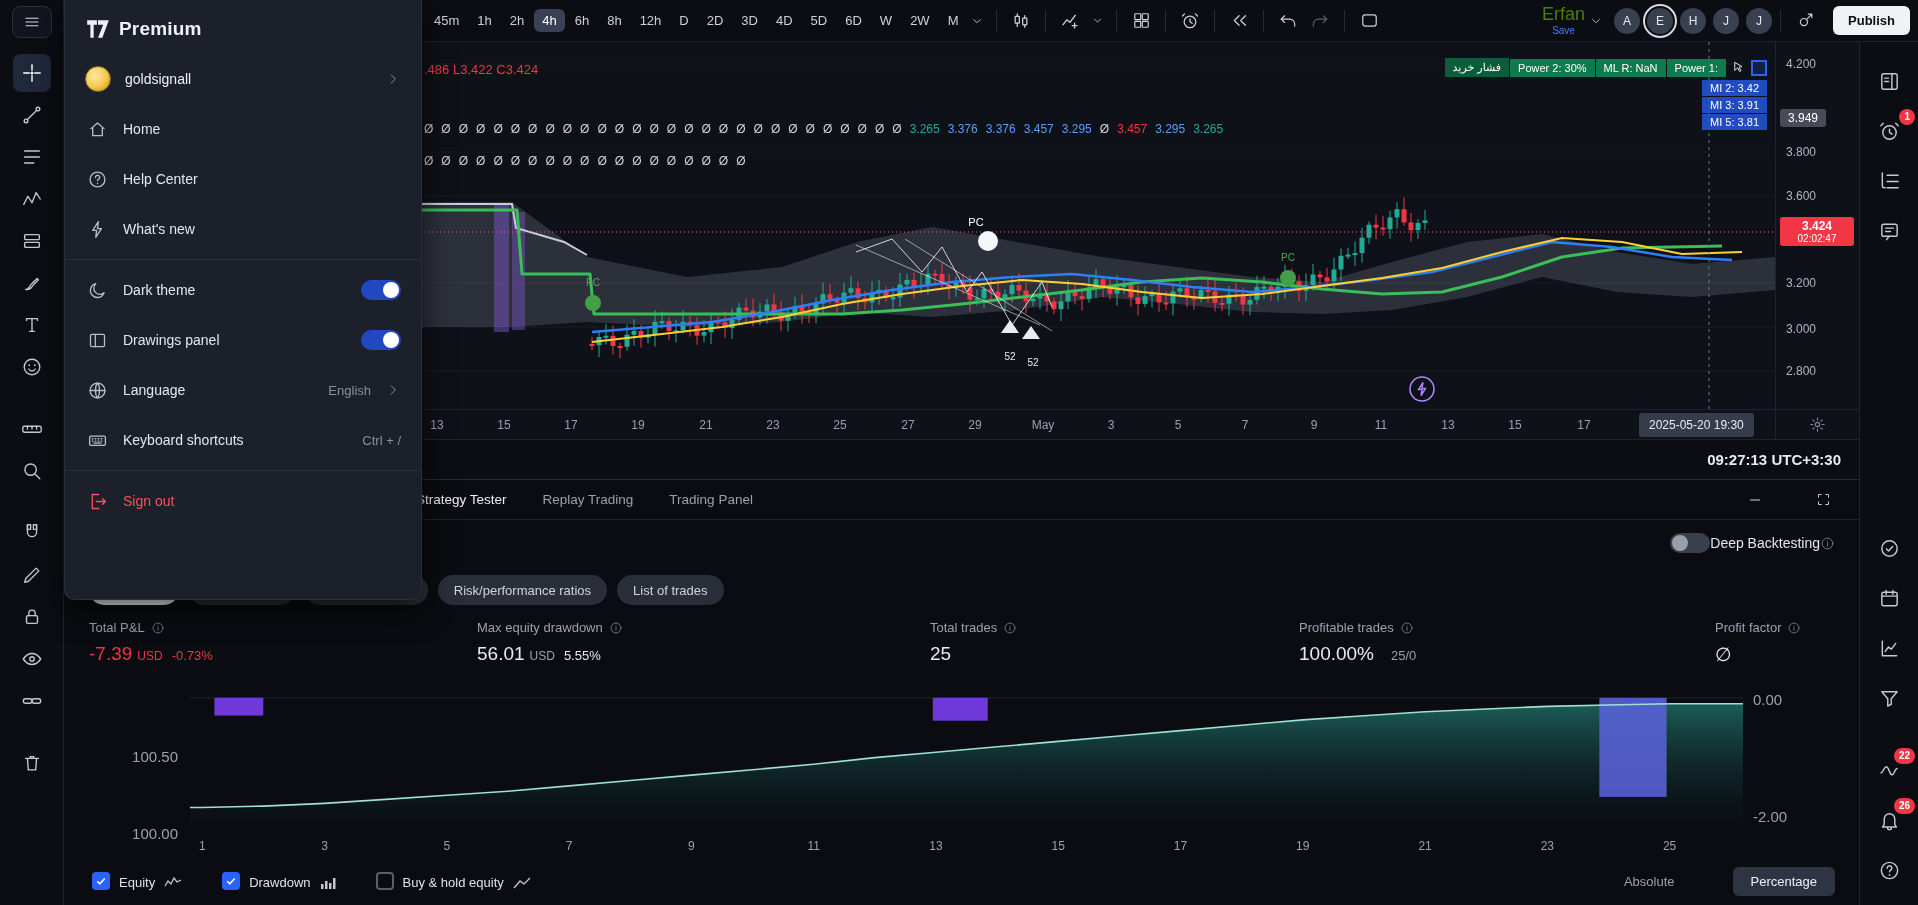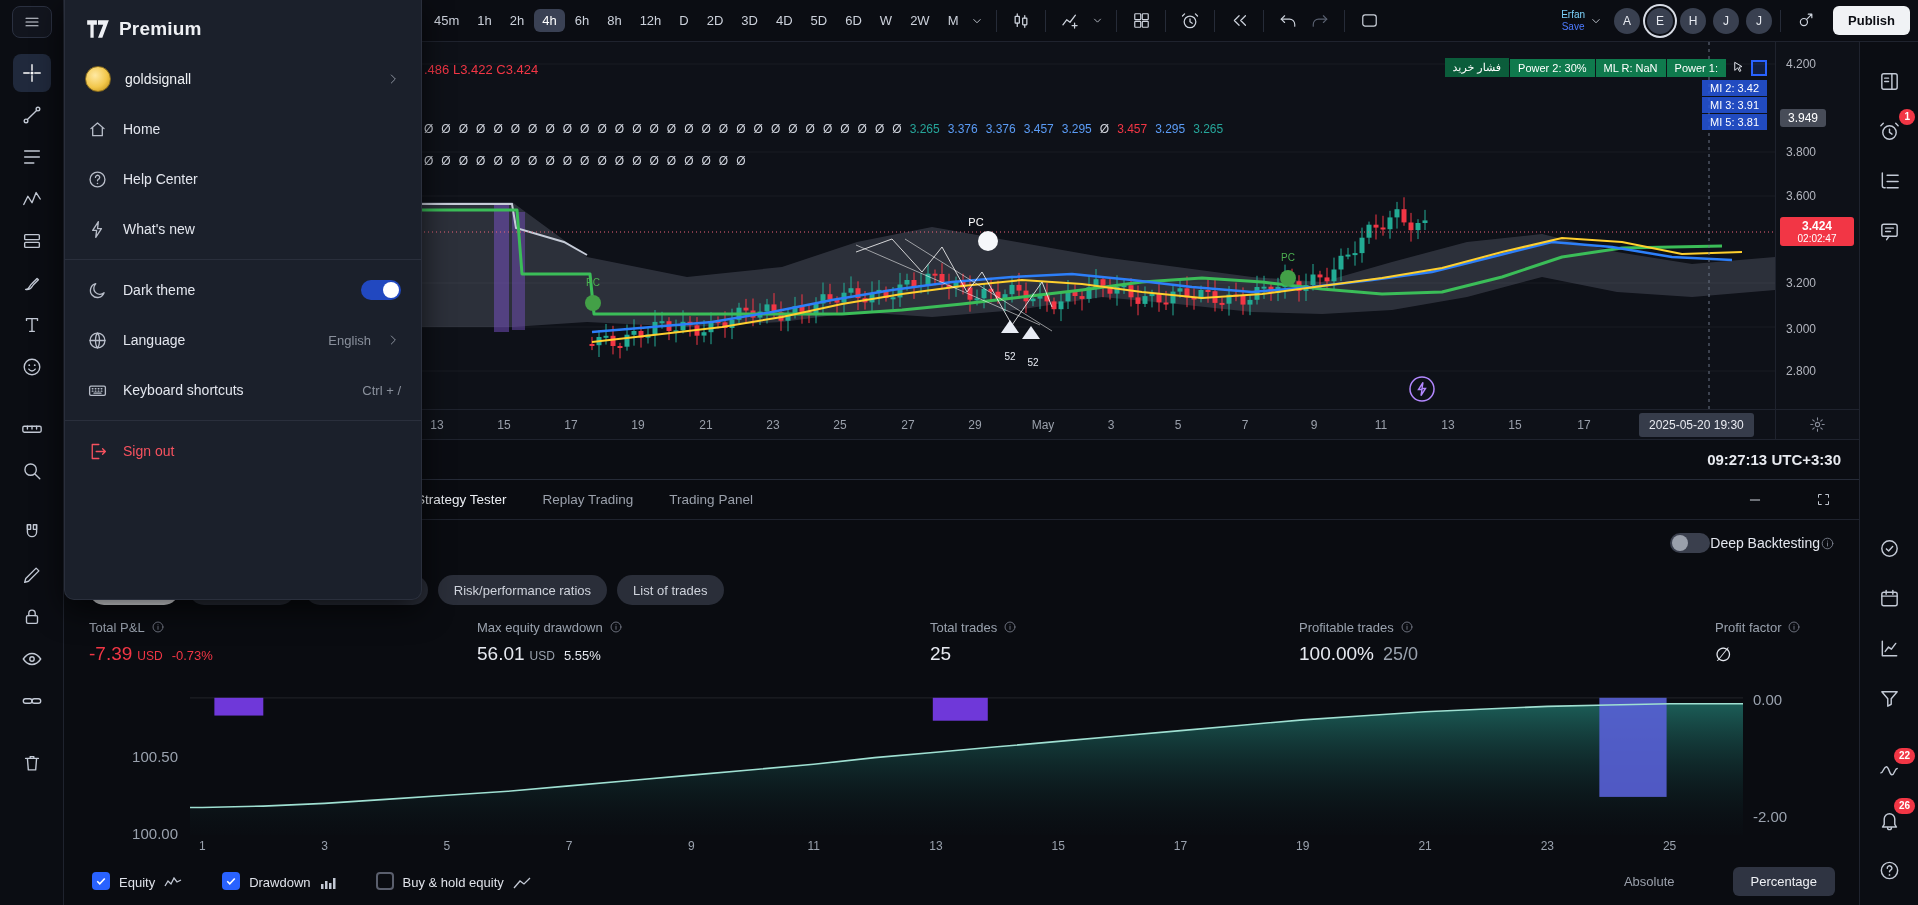--- a/index.html
+++ b/index.html
@@ -26,21 +26,21 @@
   #tf-group{display:flex;align-items:center;gap:2px}
   .tf{padding:4px 8px;border-radius:6px;font-size:13px;color:#ccd1db;cursor:pointer}
   .tf.active{background:#3a4154;color:#fff}
   .tb-btn{width:32px;height:32px;border-radius:6px;display:flex;align-items:center;justify-content:center;
     color:#ced3dd;cursor:pointer;flex:none}
   .tb-btn.sm{width:22px}
   .tb-btn.dim{color:#596070}
   .vsep{width:1px;height:22px;background:#262b38;margin:0 8px;flex:none}
   #user-cluster{margin-left:auto;display:flex;align-items:center}
   #user-stack{display:flex;flex-direction:column;align-items:center;line-height:1.15;cursor:pointer}
-  #user-name{font-size:10px;color:#7dd3fc}
+  #user-name{font-size:18px;color:#4d7c0f}
   #user-save{font-size:10px;color:#4e7bff}
   .av{width:26px;height:26px;border-radius:50%;background:#394050;color:#e6e9f0;font-size:12px;
     display:flex;align-items:center;justify-content:center;margin-left:7px;cursor:pointer;flex:none}
   .av.active{box-shadow:0 0 0 2px #0b0d13,0 0 0 4px #d7dbe4}
   #publish-btn{background:#f0f2f5;color:#0b0d13;font-weight:700;font-size:13px;padding:7px 15px;
     border-radius:6px;margin-left:12px;cursor:pointer}
 
   #content-row{flex:1;display:flex;min-height:0}
   #main-col{flex:1;display:flex;flex-direction:column;min-width:0}
 
@@ -94,25 +94,25 @@
   .toggle.off .knob{left:2px;background:#9aa0ab}
   .info{color:#787d8a;display:flex;align-items:center;cursor:pointer}
 
   #subtabs{height:48px;display:flex;align-items:center;gap:10px;padding-left:25px;flex:none}
   .subtab{height:30px;display:flex;align-items:center;padding:0 16px;border-radius:16px;background:#2a2e39;
     color:#cfd3dc;font-size:13px;cursor:pointer;white-space:nowrap}
   .subtab.active{background:#edeff3;color:#14161d;font-weight:bold}
 
   #stats-row{height:74px;display:flex;padding:6px 24px 0 25px;flex:none}
   .stat{display:flex;flex-direction:column}
-  .stat .label{font-size:13px;color:#9aa2ae;display:flex;gap:6px;align-items:flex-start}
+  .stat .label{font-size:13px;color:#9aa2ae;display:flex;gap:6px;align-items:flex-end}
   .stat .val{margin-top:8px;font-size:19px;color:#e6e9f0;display:flex;align-items:baseline;gap:5px}
   .stat .unit{font-size:12px;color:#9aa2ae}
   .stat .extra{font-size:13px;color:#e6e9f0;margin-left:4px}
-  .stat .extra-muted{font-size:18px;color:#9aa2ae;margin-left:4px}
+  .stat .extra-muted{font-size:13px;color:#9aa2ae;margin-left:12px}
   .stat.red .val,.stat.red .unit,.stat.red .extra{color:#f23645}
   .stat.c1{width:388px}.stat.c2{width:453px}.stat.c3{width:369px}.stat.c4{flex:1}
   .stat.right{margin-left:auto;width:120px}
 
   #eq-wrap{flex:1;display:flex;min-height:0}
   #eq-left,#eq-right{position:relative;flex:none;font-size:15px;color:#9aa2ae}
   #eq-left{width:126px}
   #eq-right{width:116px}
   #eq-left .yl{position:absolute;right:12px;transform:translateY(-50%)}
   #eq-right .yl{position:absolute;left:10px;transform:translateY(-50%)}
@@ -1138,20 +1138,33 @@
           </span>
           <span>Dark theme</span>
           <span class="grow"></span>
           <div class="toggle on">
             <div class="knob"></div>
           </div>
         </div>
         <div class="menu-row">
           <span class="mic">
             <svg width="21" height="21" viewBox="0 0 24 24" fill="none" stroke="currentColor" stroke-width="1.5" stroke-linecap="round" stroke-linejoin="round">
+              <rect x="4" y="5" width="16" height="14" rx="1.5"></rect>
+              <path d="M9.5 5v14"></path>
+            </svg>
+          </span>
+          <span>Drawings panel</span>
+          <span class="grow"></span>
+          <div class="toggle on">
+            <div class="knob"></div>
+          </div>
+        </div>
+        <div class="menu-row">
+          <span class="mic">
+            <svg width="21" height="21" viewBox="0 0 24 24" fill="none" stroke="currentColor" stroke-width="1.5" stroke-linecap="round" stroke-linejoin="round">
               <circle cx="12" cy="12" r="8.5"></circle>
               <path d="M3.5 12h17M12 3.5c3 3.2 3 13.8 0 17-3-3.2-3-13.8 0-17z"></path>
             </svg>
           </span>
           <span>Language</span>
           <span class="grow"></span>
           <span class="mval">English</span>
           <span class="chev">
             <svg width="16" height="16" viewBox="0 0 24 24" fill="none" stroke="currentColor" stroke-width="1.5" stroke-linecap="round" stroke-linejoin="round">
               <path d="M9.5 6l6 6-6 6"></path>

